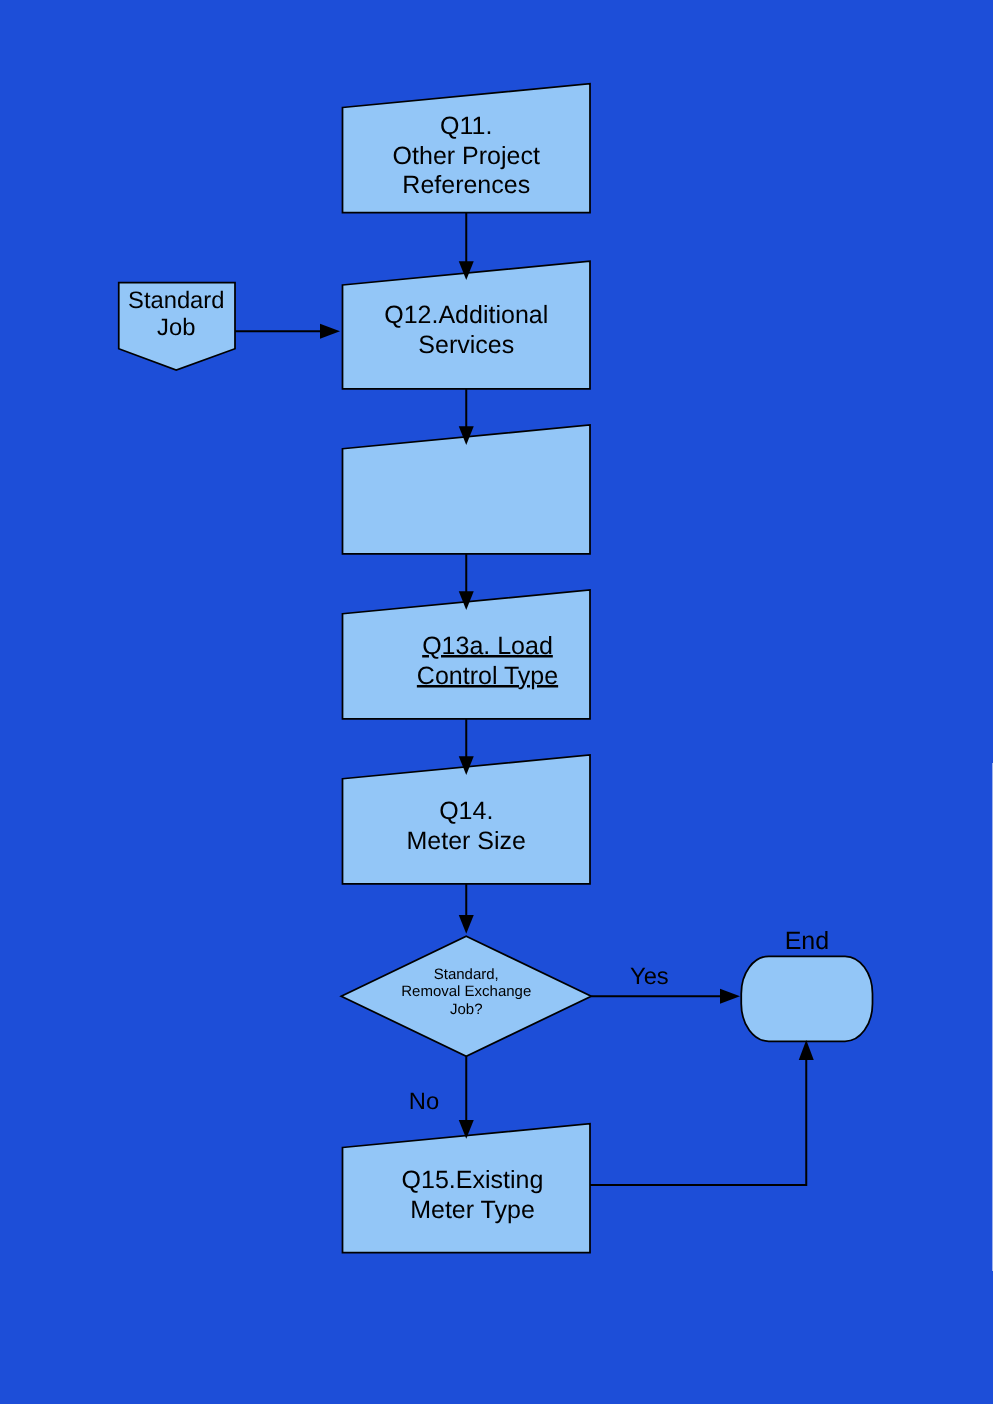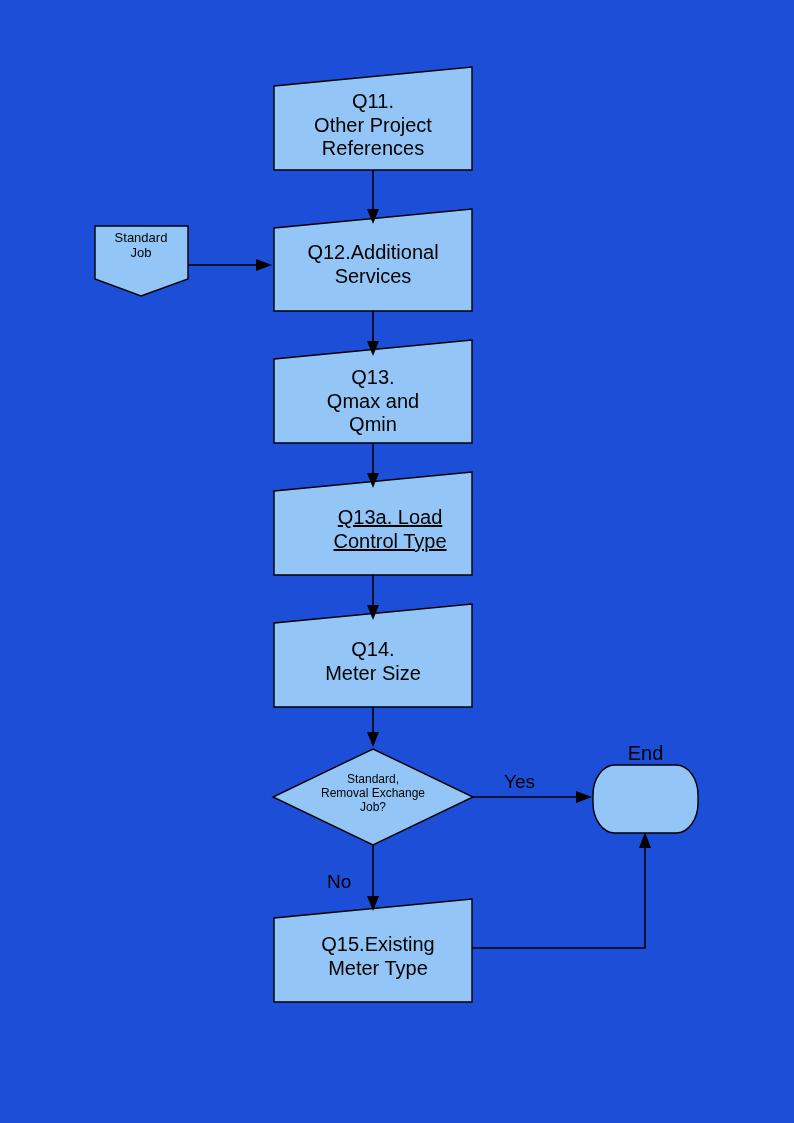--- a/index.html
+++ b/index.html
@@ -29,21 +29,21 @@
   .node-label {
     position: absolute;
     text-align: center;
     line-height: 1.18;
     color: #000000;
     white-space: pre;
     pointer-events: none;
     font-family: "Liberation Sans", sans-serif;
   }
   .node-label.big { font-size: 20px; }
-  .node-label.med { font-size: 13px; }
+  .node-label.med { font-size: 19px; }
   .node-label.small { font-size: 12px; }
   .edge-label {
     position: absolute;
     font-size: 19px;
     color: #000000;
     white-space: pre;
     font-family: "Liberation Sans", sans-serif;
   }
   .shape-fill {
     fill: #93C6F7;
@@ -117,23 +117,20 @@
   <div class="node-label big" style="left:274px; top:90px; width:198px;">Q11.
 Other Project
 References</div>
 
   <div class="node-label med" style="left:92px; top:230px; width:98px;">Standard
 Job</div>
 
   <div class="node-label big" style="left:274px; top:241px; width:198px;">Q12.Additional
 Services</div>
 
-  <div class="node-label big" style="left:274px; top:366px; width:198px;">Q13.
-Qmax and
-Qmin</div>
 
   <div class="node-label big" style="left:274px; top:506px; width:232px;text-decoration:underline;">Q13a. Load
 Control Type</div>
 
   <div class="node-label big" style="left:274px; top:638px; width:198px;">Q14.
 Meter Size</div>
 
   <div class="node-label small" style="left:273px; top:772px; width:200px;">Standard,
 Removal Exchange
 Job?</div>

